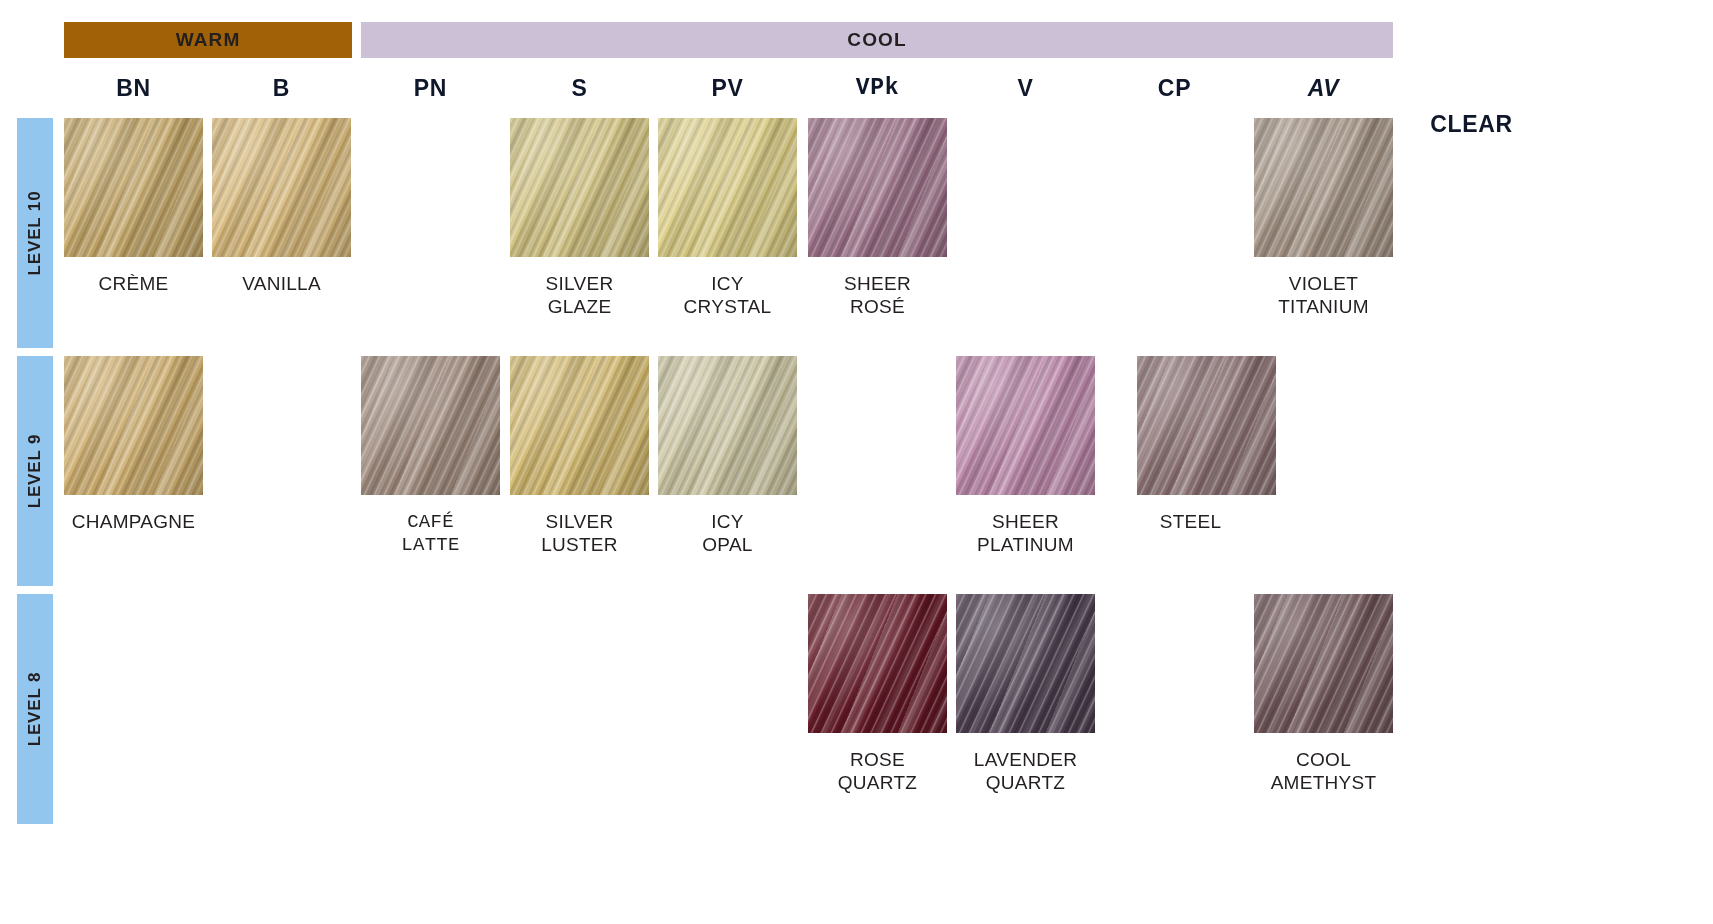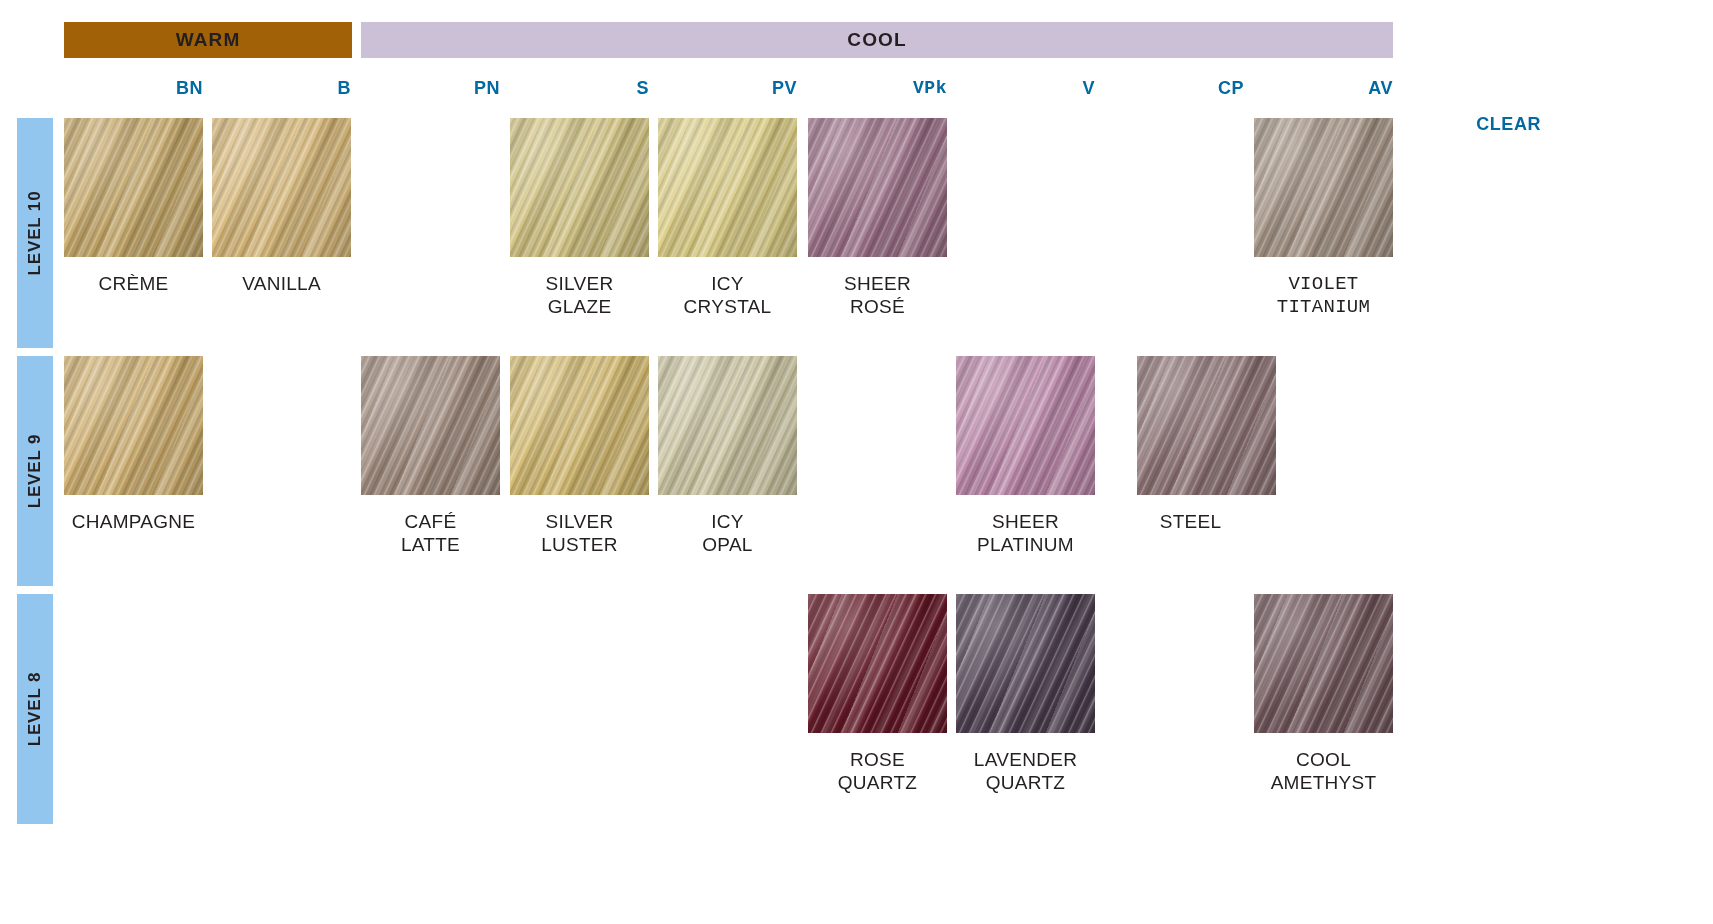--- a/index.html
+++ b/index.html
@@ -33,25 +33,25 @@
   }
   .band-warm { background: #e9cf9e; }
   .band-cool { background: #cbc0d5; }
 
   
   .tone-code {
     position: absolute;
     top: 70px;
     height: 36px;
     line-height: 36px;
-    text-align: right;
+    text-align: center;
     font-weight: bold;
-    font-size: 18px;
+    font-size: 23px;
     letter-spacing: 0.03em;
-    color: #0369a1;
+    color: #0f172a;
   }
 
   
   .level-bar {
     position: absolute;
     left: 17px;
     width: 36px;
     background: #93c6ee;
   }
   .level-bar span {
@@ -137,21 +137,21 @@
     </div>
   <div id="tones-layer">
       <div class="tone-code" style="left: 64px; width: 139px;">BN</div>
       <div class="tone-code" style="left: 212px; width: 139px;">B</div>
       <div class="tone-code" style="left: 361px; width: 139px;">PN</div>
       <div class="tone-code" style="left: 510px; width: 139px;">S</div>
       <div class="tone-code" style="left: 658px; width: 139px;">PV</div>
       <div class="tone-code" style="left: 808px; width: 139px; font-family: Liberation Mono, monospace;">VPk</div>
       <div class="tone-code" style="left: 956px; width: 139px;">V</div>
       <div class="tone-code" style="left: 1105px; width: 139px;">CP</div>
-      <div class="tone-code" style="left: 1254px; width: 139px;">AV</div>
+      <div class="tone-code" style="left: 1254px; width: 139px; font-style: italic;">AV</div>
       <div class="tone-code" style="left: 1402px; width: 139px; margin-top: 36px;">CLEAR</div>
     </div>
   <div id="levels-layer">
       <div class="level-bar" style="top: 118px; height: 230px; background: rgb(147, 198, 238);">
         <span>LEVEL 10</span>
       </div>
       <div class="level-bar" style="top: 356px; height: 230px; background: rgb(147, 198, 238);">
         <span>LEVEL 9</span>
       </div>
       <div class="level-bar" style="top: 594px; height: 230px; background: rgb(147, 198, 238);">
@@ -175,30 +175,30 @@
       <div class="cell" style="left: 658px; top: 118px;">
         <div class="swatch" style="background-color: rgb(220, 206, 133);"></div>
         <div class="shade-name">ICY
 CRYSTAL</div>
       </div>
       <div class="cell" style="left: 808px; top: 118px;">
         <div class="swatch" style="background-color: rgb(155, 111, 135);"></div>
         <div class="shade-name">SHEER
 ROSÉ</div>
       </div>
-      <div class="cell" style="left: 1254px; top: 118px; font-family: Liberation Mono, monospace;">
+      <div class="cell" style="left: 1254px; top: 118px;">
         <div class="swatch" style="background-color: rgb(164, 147, 132);"></div>
         <div class="shade-name">VIOLET
 TITANIUM</div>
       </div>
       <div class="cell" style="left: 64px; top: 356px;">
         <div class="swatch" style="background-color: rgb(207, 174, 109);"></div>
         <div class="shade-name">CHAMPAGNE</div>
       </div>
-      <div class="cell" style="left: 361px; top: 356px;">
+      <div class="cell" style="left: 361px; top: 356px; font-family: Liberation Mono, monospace;">
         <div class="swatch" style="background-color: rgb(160, 138, 124);"></div>
         <div class="shade-name">CAFÉ
 LATTE</div>
       </div>
       <div class="cell" style="left: 510px; top: 356px;">
         <div class="swatch" style="background-color: rgb(211, 185, 110);"></div>
         <div class="shade-name">SILVER
 LUSTER</div>
       </div>
       <div class="cell" style="left: 658px; top: 356px;">

